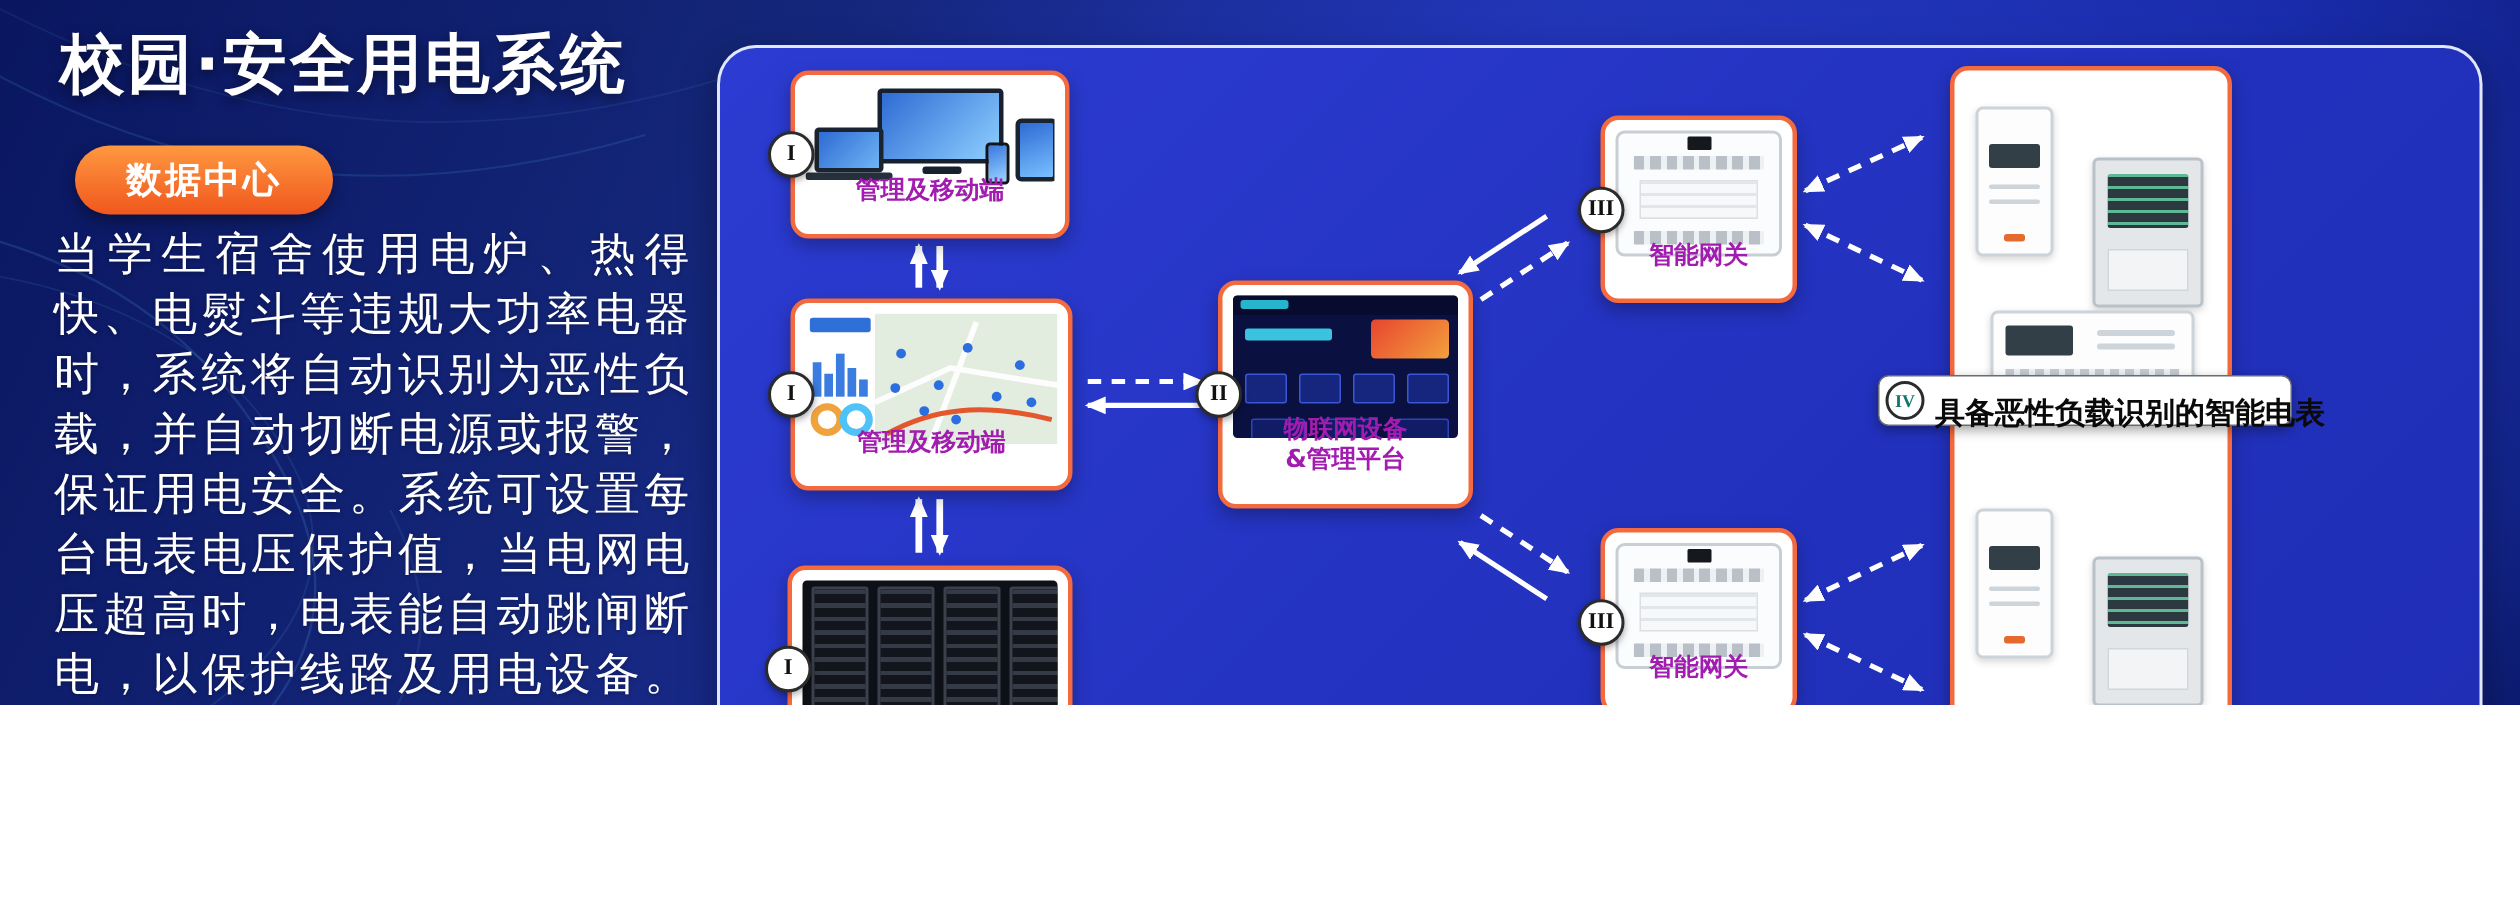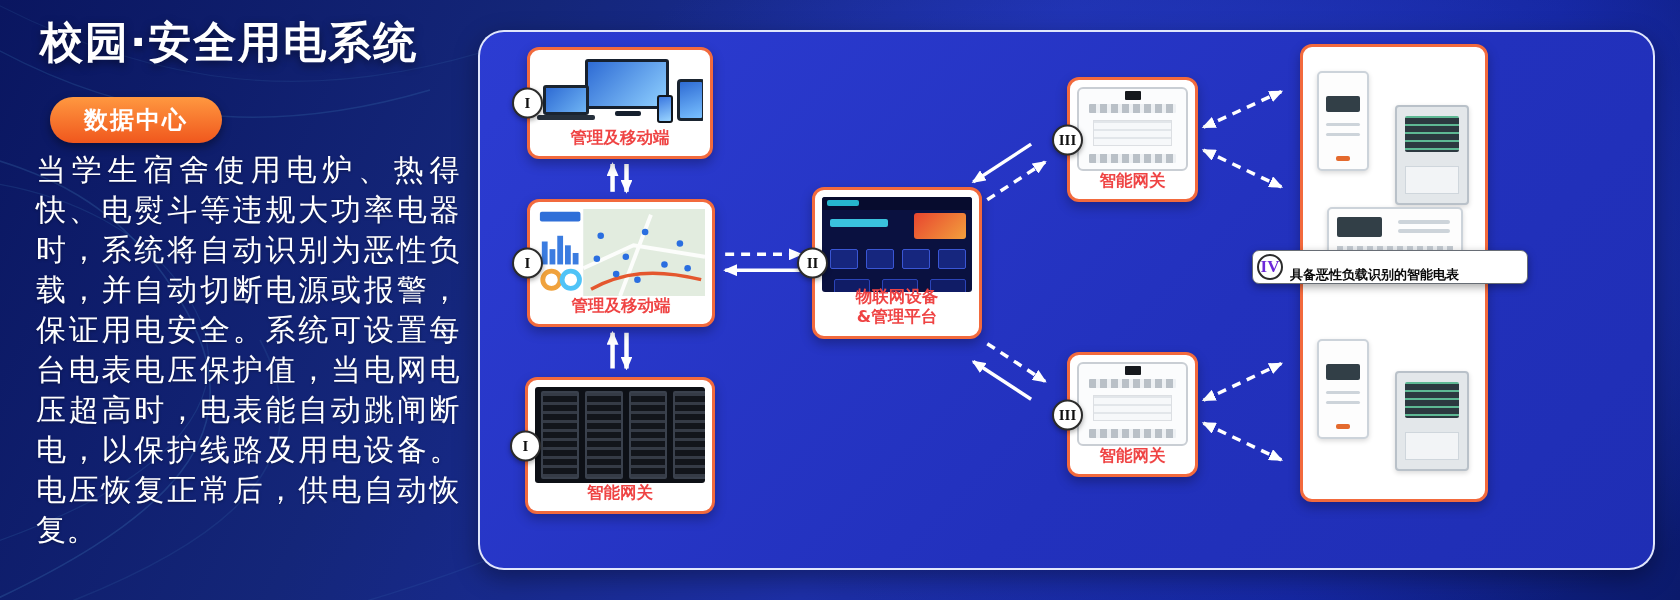--- a/index.html
+++ b/index.html
@@ -1,20 +1,20 @@
 <!DOCTYPE html>
 <html><head>
 <meta charset="utf-8">
 <style>
   * { margin:0; padding:0; box-sizing:border-box; }
   html,body { width:1680px; height:600px; overflow:hidden; }
   body { font-family:"DejaVu Sans","Liberation Sans",sans-serif; }
 
   .stage {
-    position:relative; width:1680px; height:600px; overflow:hidden;
+    position:relative; width:1680px; height:470px; overflow:hidden;
     background:
       radial-gradient(1100px 650px at 72% 42%, rgba(40,62,210,.85) 0%, rgba(40,62,210,0) 62%),
       linear-gradient(115deg,#0a1660 0%,#142679 28%,#1d2fa6 55%,#13249b 80%,#0b1a6b 100%);
   }
   .bg-deco { position:absolute; inset:0; pointer-events:none; }
 
   
   .left-col { position:absolute; left:0; top:0; width:478px; height:600px; }
   .page-title {
     position:absolute; left:40px; top:14px; font-size:43px; font-weight:800;
@@ -47,22 +47,22 @@
     border-radius:12px; box-shadow:0 5px 12px rgba(0,0,0,.28); z-index:2;
   }
   .numeral {
     position:absolute; left:-18px; top:50%; transform:translateY(-50%);
     width:31px; height:31px; background:#fff; border:2px solid #2b2b2b; border-radius:50%;
     display:flex; align-items:center; justify-content:center;
     font-family:"Liberation Serif","DejaVu Serif",serif; font-size:15px; font-weight:700; color:#111;
     box-shadow:0 2px 5px rgba(0,0,0,.35); z-index:3;
   }
   .node-label {
-    position:absolute; left:0; right:0; bottom:9px; text-align:center;
-    font-size:16.5px; font-weight:600; color:#ef4444; line-height:1.12;
+    position:absolute; left:0; right:0; bottom:20px; text-align:center;
+    font-size:16.5px; font-weight:600; color:#a21caf; line-height:1.12;
   }
   .art { position:absolute; left:7px; right:7px; top:7px; bottom:28px; overflow:hidden; }
 
   #n-mgmt   { left:47px;  top:15px;  width:186px; height:112px; }
   #n-campus { left:47px;  top:167px; width:188px; height:128px; }
   #n-dc     { left:45px;  top:345px; width:190px; height:137px; }
   #n-iot    { left:332px; top:155px; width:170px; height:152px; }
   #n-iot .art { bottom:44px; }
   #n-gw-top { left:587px; top:45px;  width:131px; height:125px; }
   #n-gw-bot { left:587px; top:320px; width:131px; height:125px; }
@@ -135,23 +135,23 @@
   .meter-pill {
     position:absolute; left:772px; top:218px; width:276px; height:34px; z-index:5;
     background:#ffffff; border:1.5px solid #676d75; border-radius:7px;
     display:flex; align-items:center; gap:7px; padding:0 8px 0 4px;
     box-shadow:0 3px 8px rgba(0,0,0,.35);
   }
   .pill-numeral {
     width:26px; height:26px; flex:0 0 auto; background:#fff;
     border:2px solid #2b2b2b; border-radius:50%;
     display:flex; align-items:center; justify-content:center;
-    font-family:"Liberation Serif","DejaVu Serif",serif; font-size:17px; font-weight:700; color:#6d28d9;
-  }
-  .pill-text { font-size:13px; font-weight:600; color:#0a0a0a; white-space:nowrap;margin-top:16px; }
+    font-family:"Liberation Serif","DejaVu Serif",serif; font-size:12px; font-weight:700; color:#0f766e;
+  }
+  .pill-text { font-size:20px; font-weight:600; color:#0a0a0a; white-space:nowrap;margin-top:16px; }
 
   .two-line div { line-height:1.2; }
 </style>
 </head>
 <body>
 
 <div class="stage">
 
   <svg class="bg-deco" width="1680" height="600" viewBox="0 0 1680 600">
     <g fill="none" stroke="#6fd8ff">

